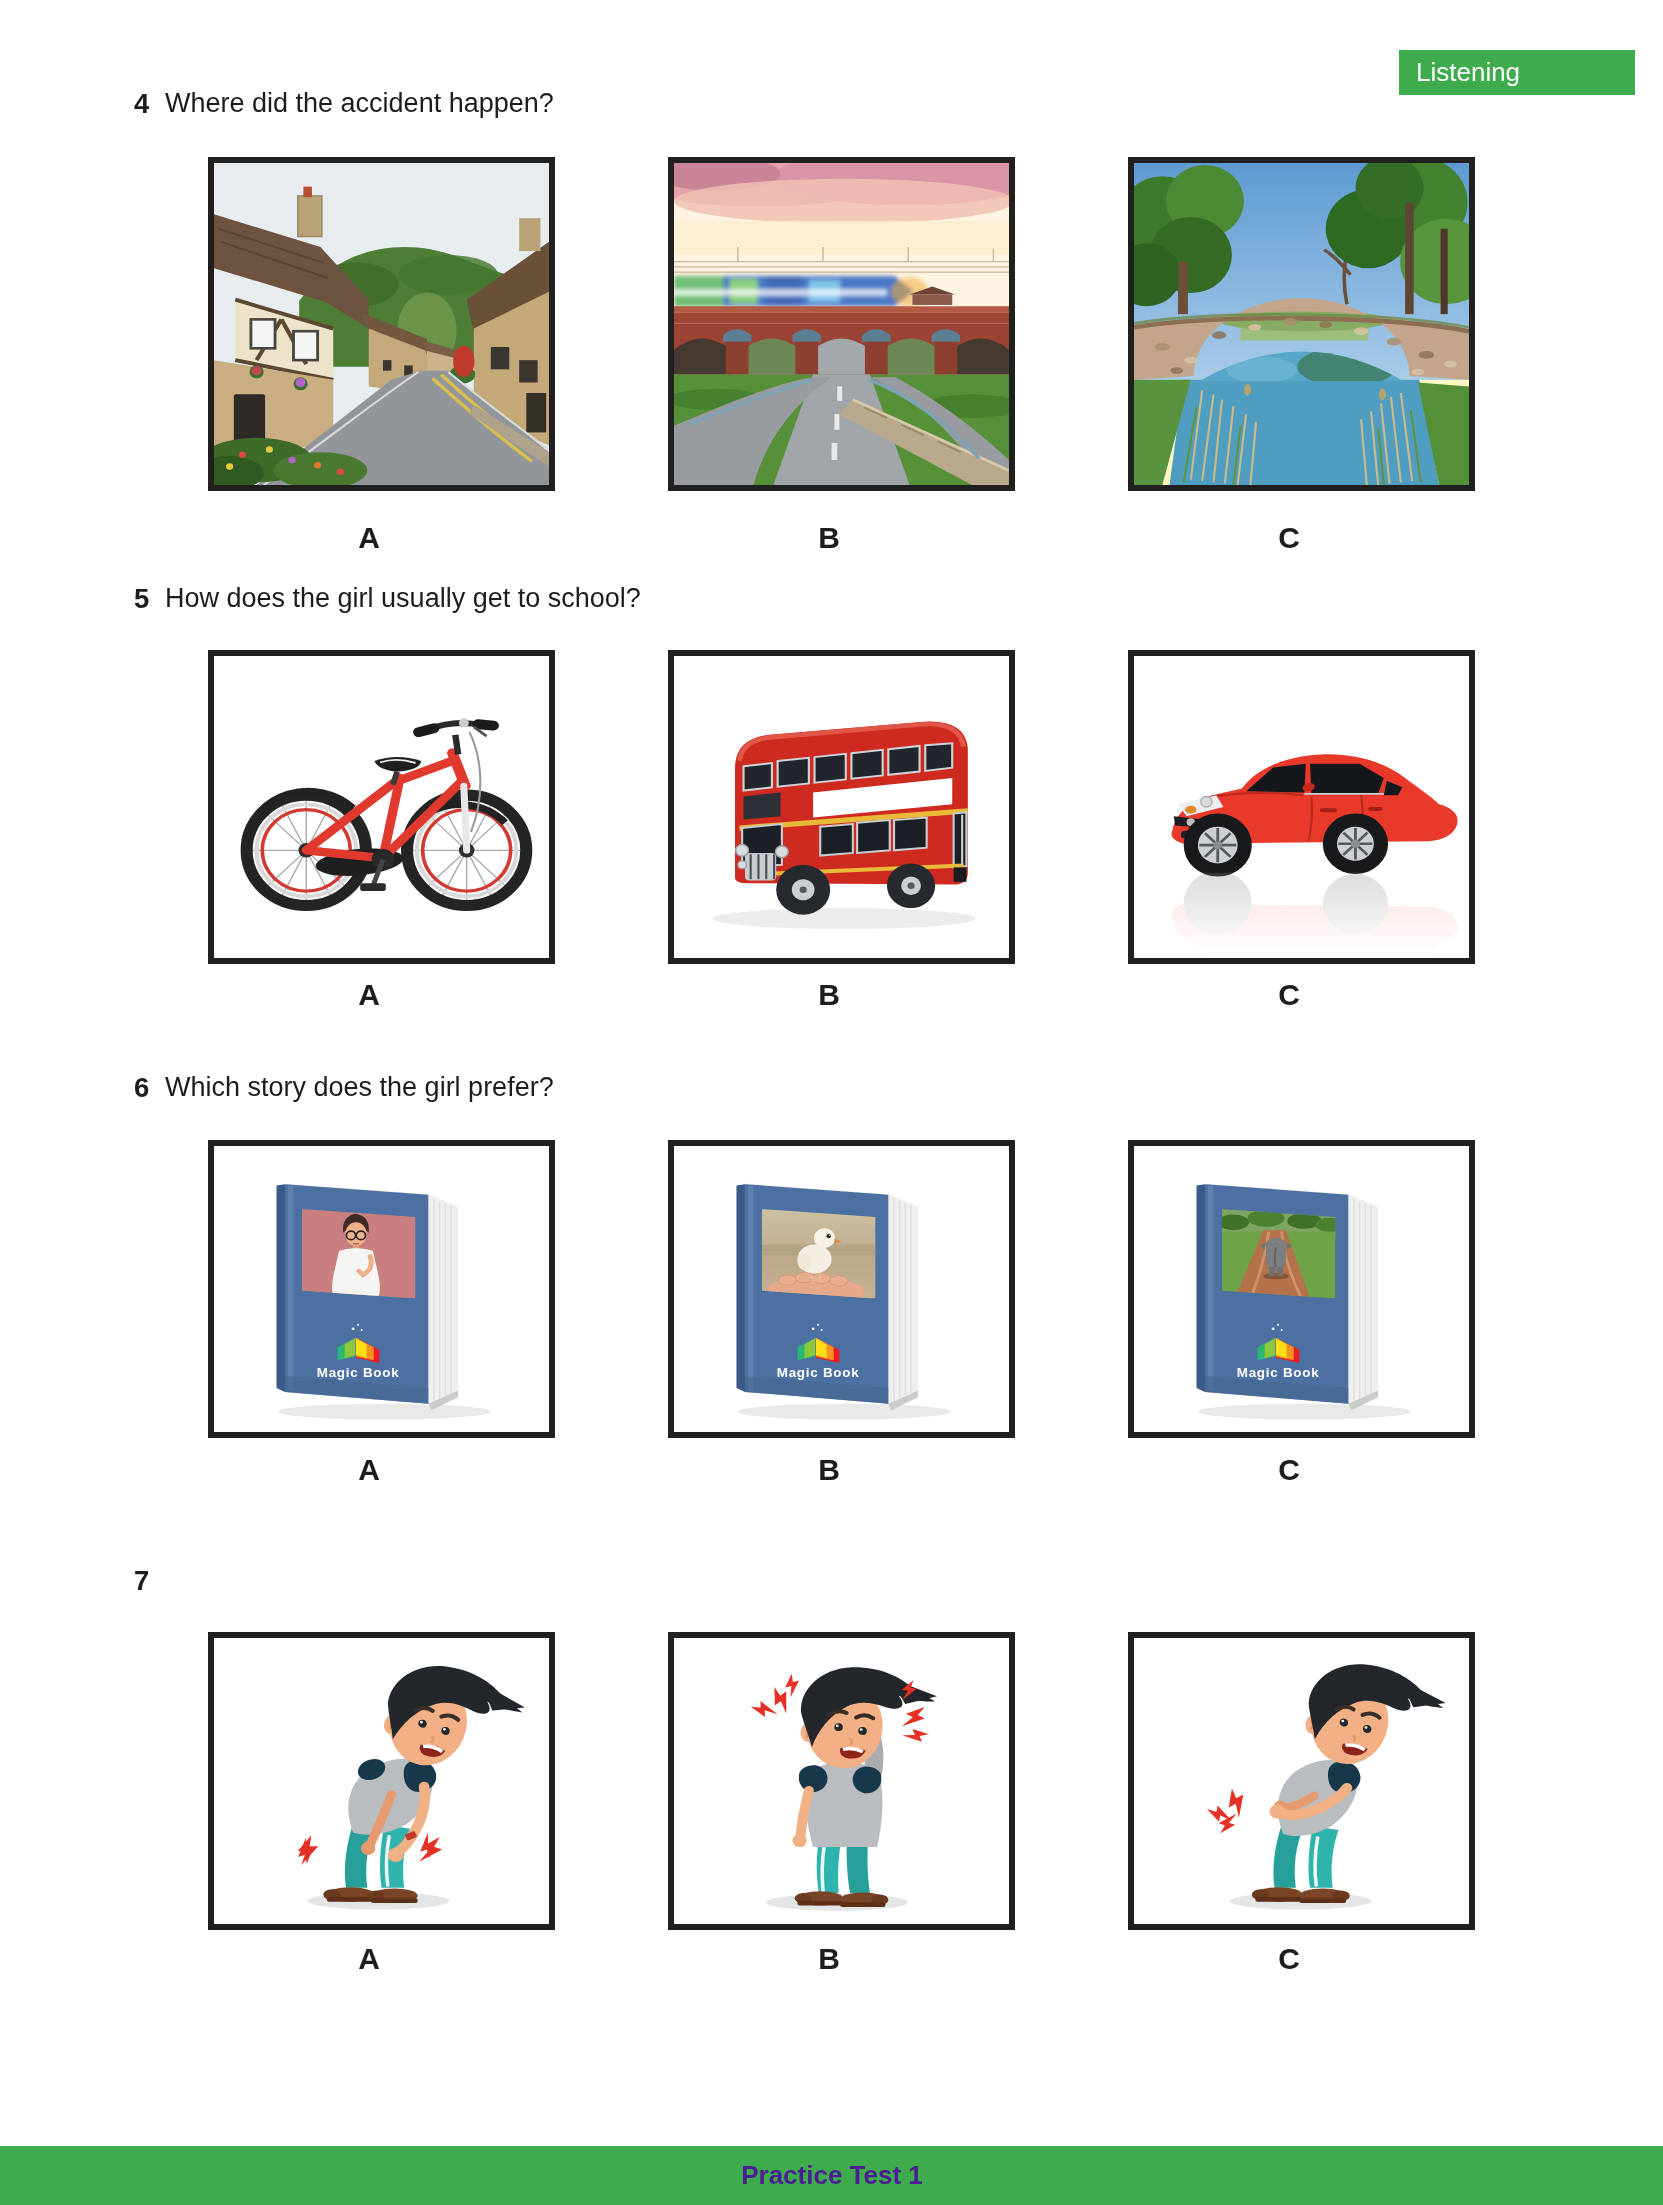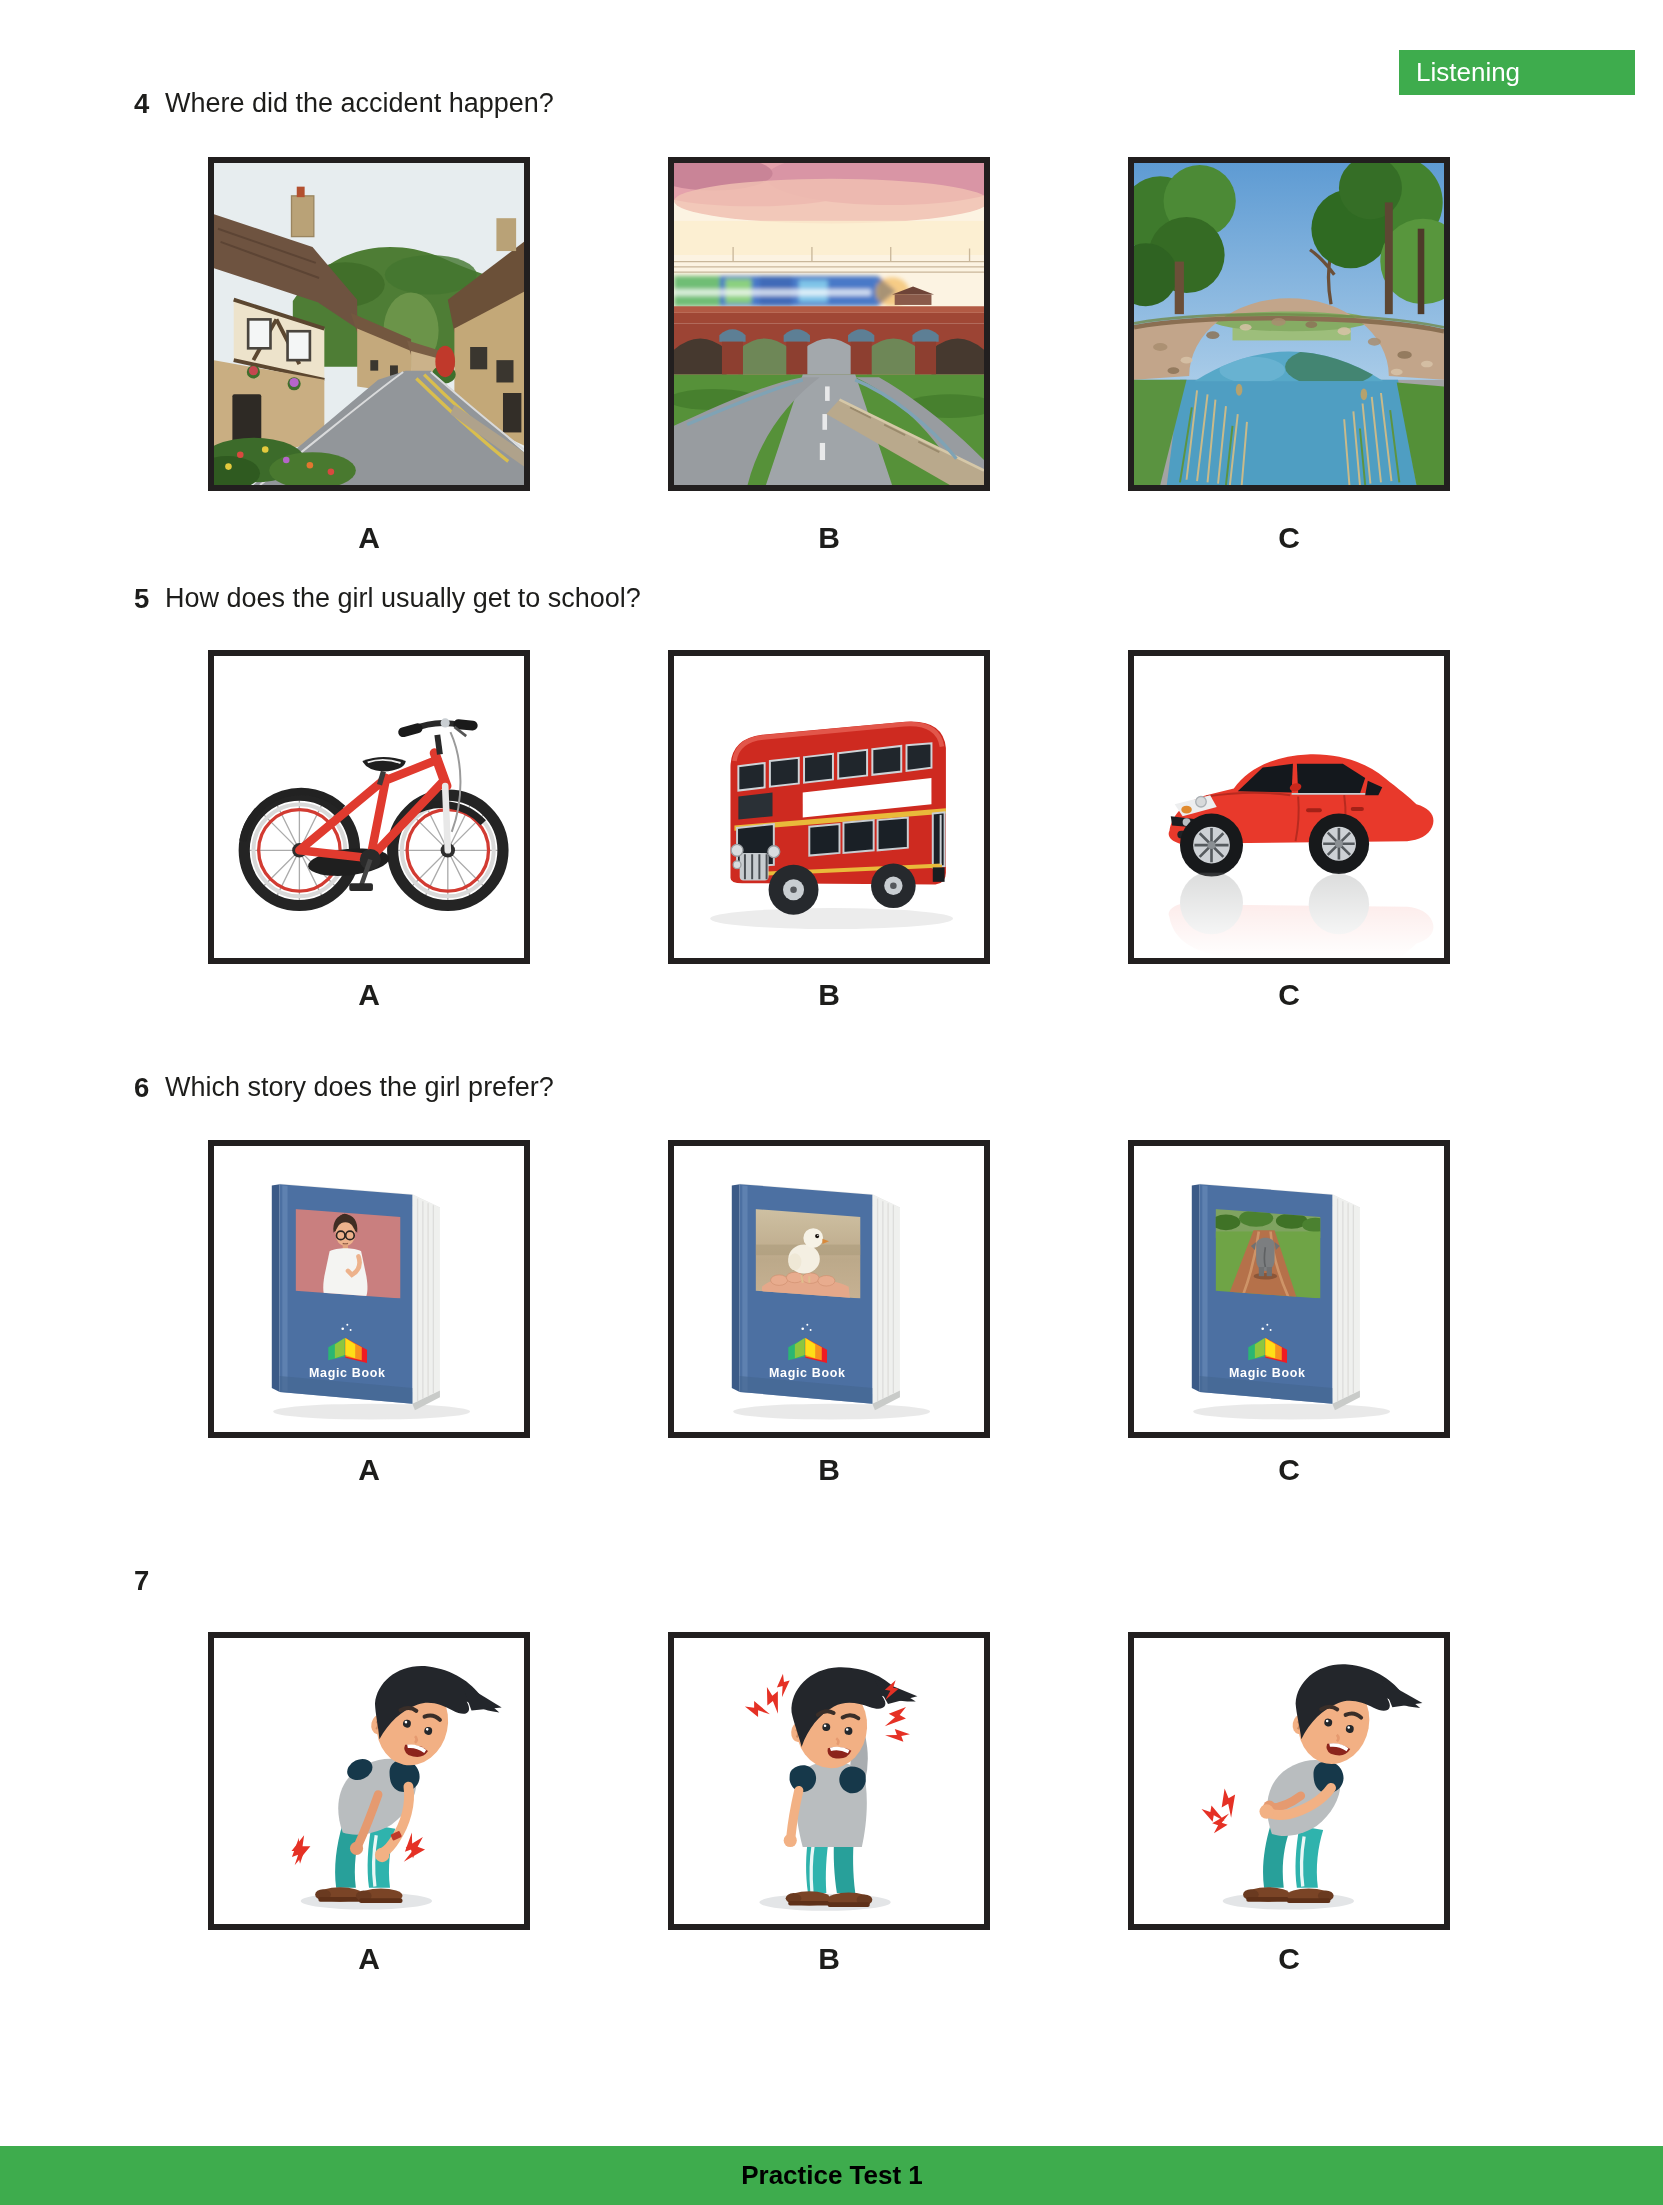--- a/index.html
+++ b/index.html
@@ -2,26 +2,26 @@
 <html style="font-size:10.5px"><head>
 <meta charset="utf-8">
 <style>
   html,body{margin:0;padding:0;background:#ffffff;}
   .page{position:relative;width:1664px;height:2205px;background:#ffffff;
         font-family:"Liberation Sans",sans-serif;color:#1D1D1B;overflow:hidden;}
   .badge{position:absolute;left:1399px;top:50px;width:236px;height:45px;background:#3EAC4D;
          color:#ffffff;font-size:26px;font-weight:normal;line-height:45px;padding-left:17px;box-sizing:border-box;}
   .q-num{position:absolute;left:134px;font-size:27.5px;font-weight:bold;}
   .q-text{position:absolute;left:165px;font-size:27px;}
-  .opt-box{position:absolute;width:322px;border:6.5px solid #221F1F;background:#a3a3a3;box-sizing:border-box;}
+  .opt-box{position:absolute;width:347px;border:6.5px solid #221F1F;background:#fef9c3;box-sizing:border-box;}
   .opt-box svg{display:block;width:100%;height:100%;}
   .opt-letter{position:absolute;width:322px;text-align:center;font-size:30px;font-weight:bold;}
   .turnover{position:absolute;top:2049px;left:0;width:1463px;text-align:right;font-size:30px;font-weight:bold;}
   .pagenum{position:absolute;top:2095px;left:0;width:1514px;text-align:right;font-size:29px;}
-  .footer{position:absolute;left:0;right:0;bottom:0;height:59px;background:#3EAC4D;color:#000000;
+  .footer{position:absolute;left:0;right:0;bottom:0;height:59px;background:#3EAC4D;color:#4c1d95;
           text-align:center;font-size:26px;font-weight:bold;line-height:59px;}
   svg text{font-family:"Liberation Sans",sans-serif;}
 </style>
 </head>
 <body>
 
 <div class="page">
 
   <div class="badge">Listening</div>
 

